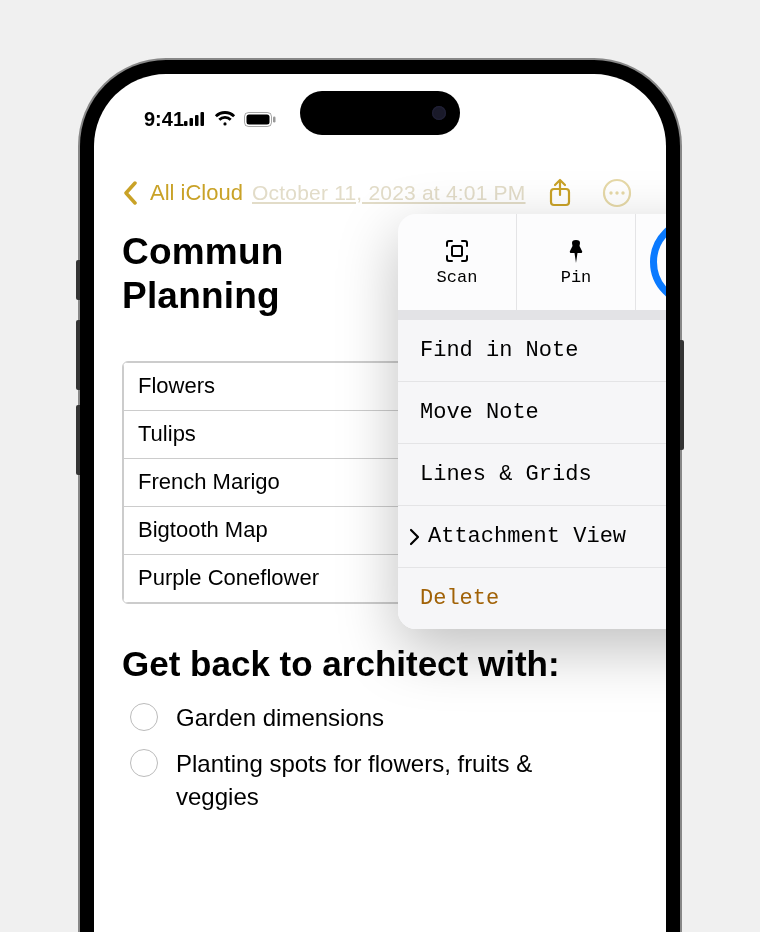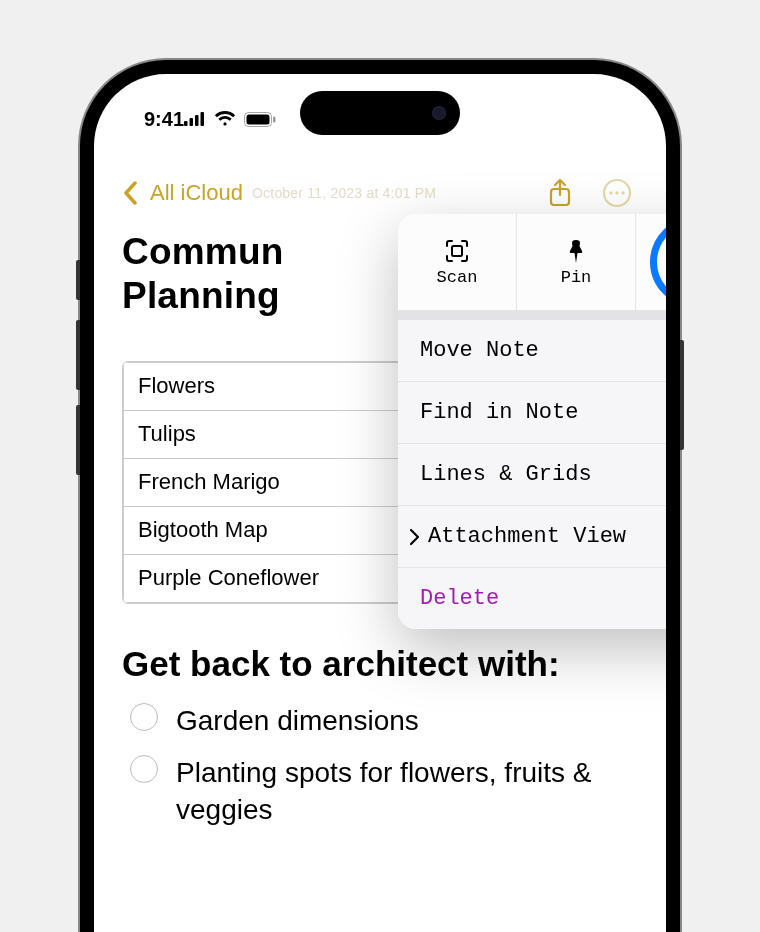--- a/index.html
+++ b/index.html
@@ -114,22 +114,23 @@
     align-items: center;
     color: #c9a227;
     font-size: 22px;
     font-weight: 400;
     gap: 12px;
   }
   .nav-ghost {
     position: absolute;
     left: 130px;
     color: #e2dcc8;
-    font-size: 14px;
+    font-size: 21px;
     letter-spacing: .2px;
+    text-decoration: underline;
   }
   .nav-right {
     display: flex;
     align-items: center;
     gap: 30px;
     color: #c9a227;
     padding-right: 6px;
   }
   .title {
     font-size: 37px;
@@ -163,21 +164,21 @@
   }
   .checklist { display: flex; flex-direction: column; gap: 14px; padding-left: 8px;}
   .check-item { display: flex; align-items: flex-start; gap: 18px; }
   .check-circle {
     flex: 0 0 28px;
     width: 28px; height: 28px;
     border: 1.5px solid #bbb;
     border-radius: 50%;
     margin-top: 1px;
   }
-  .check-label { font-size: 28px; line-height: 1.35; max-width: 430px; }
+  .check-label { font-size: 24px; line-height: 1.35; max-width: 430px; }
   
   .popover {
     position: absolute;
     top: 140px;
     left: 304px;
     width: 356px;
     background: #f6f6f8;
     border-radius: 18px;
     box-shadow: 0 20px 60px rgba(0,0,0,.25);
     overflow: hidden;
@@ -211,21 +212,21 @@
     align-items: center;
     justify-content: space-between;
     padding: 18px 22px;
     font-size: 22px;
     border-top: 1px solid #e4e4e6;
     background:#f6f6f8;
   }
   .pop-item:first-child{border-top:none;}
   .pop-item.sub { padding-left: 10px; }
   .pop-chevron { display: inline-flex; align-items:center; gap:8px;}
-  .pop-item.delete { color: #a21caf; }
+  .pop-item.delete { color: #a16207; }
   .lock-ring {
     position: absolute;
     top: 3px;
     left: 50%;
     transform: translateX(-50%);
     width: 90px;
     height: 90px;
     border: 7px solid #0a7aff;
     border-radius: 50%;
     z-index: 2;
@@ -367,25 +368,25 @@
           <span>Pin</span>
         </div>
         <div class="pop-action">
           <div class="lock-ring"></div>
 
         </div>
       </div>
       <div class="pop-divider"></div>
       <div class="pop-list">
         <div class="pop-item">
+          <span>Find in Note</span>
+
+        </div>
+        <div class="pop-item">
           <span>Move Note</span>
-
-        </div>
-        <div class="pop-item">
-          <span>Find in Note</span>
 
         </div>
         <div class="pop-item">
           <span>Lines &amp; Grids</span>
 
         </div>
         <div class="pop-item sub">
           <span class="pop-chevron">
             <span class="icon">
               <svg width="12" height="18" viewBox="0 0 12 18">

